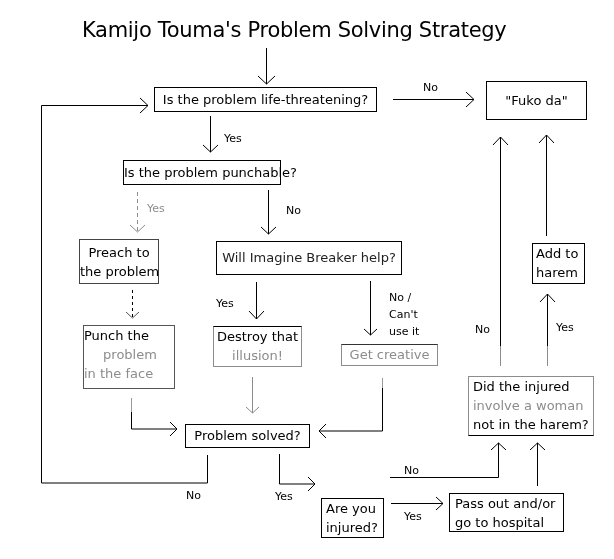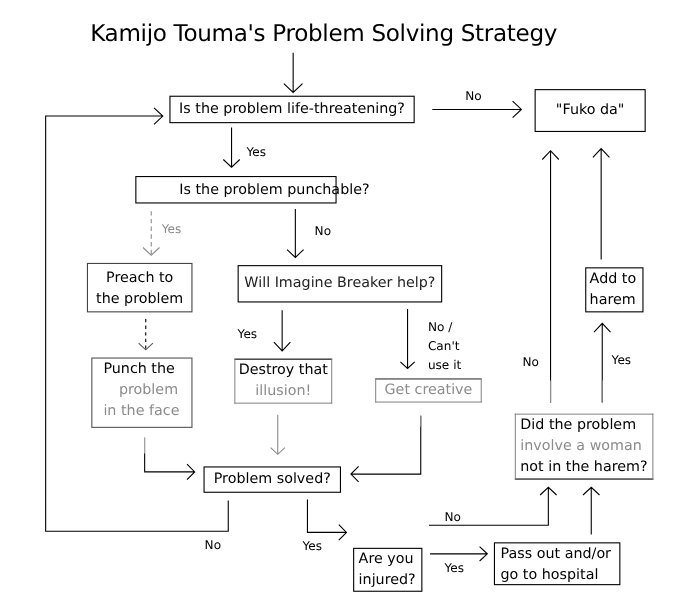--- a/index.html
+++ b/index.html
@@ -72,55 +72,55 @@
   <div class="title">Kamijo Touma's Problem Solving Strategy</div>
 
   <div class="box center" style="left:154px;top:87px;width:223px;height:25px;line-height:23px;">
     <span>Is the problem life-threatening?</span>
   </div>
 
   <div class="box center" style="left:486px;top:81px;width:101px;height:39px;line-height:37px;">
     <span>"Fuko da"</span>
   </div>
 
-  <div class="box center" style="left:123px;top:160px;width:183px;height:25px;line-height:23px;padding-left:39px;">
+  <div class="box center" style="left:123px;top:160px;width:158px;height:25px;line-height:23px;">
     <span>Is the problem punchable?</span>
   </div>
 
-  <div class="box center" style="left:79px;top:239px;width:96px;height:45px;padding-top:3px;border-color:#444;">
+  <div class="box center" style="left:79px;top:239px;width:80px;height:45px;padding-top:3px;border-color:#444;">
     <div>Preach to</div>
     <div>the problem</div>
   </div>
 
   <div class="box center" style="left:216px;top:241px;width:186px;height:34px;line-height:32px;color:#222;">
     <span>Will Imagine Breaker help?</span>
   </div>
 
   <div class="box" style="left:532px;top:243px;width:53px;height:41px;padding-left:3px;line-height:19px;">
     <div>Add to</div>
     <div>harem</div>
   </div>
 
-  <div class="box" style="left:83px;top:325px;width:92px;height:64px;padding-left:10px;border-color:#555;">
+  <div class="box" style="left:83px;top:325px;width:92px;height:64px;border-color:#555;">
     <div>Punch the</div>
     <div class="grey" style="padding-left:2px;text-align:center;">problem</div>
     <div class="grey">in the face</div>
   </div>
 
   <div class="box center" style="left:213px;top:326px;width:89px;height:41px;line-height:19px;border-bottom-color:#8c8c8c;border-left-color:#8c8c8c;border-right-color:#8c8c8c;">
     <div>Destroy that</div>
     <div class="grey">illusion!</div>
   </div>
 
   <div class="box center gborder" style="left:341px;top:344px;width:97px;height:22px;line-height:20px;border-top-color:#333;">
     <span class="grey">Get creative</span>
   </div>
 
   <div class="box" style="left:468px;top:376px;width:126px;height:60px;padding-left:4px;border-color:#8c8c8c;border-bottom-color:#000;">
-    <div>Did the problem</div>
+    <div>Did the injured</div>
     <div class="grey">involve a woman</div>
     <div>not in the harem?</div>
   </div>
 
   <div class="box center" style="left:185px;top:424px;width:125px;height:24px;line-height:22px;">
     <span>Problem solved?</span>
   </div>
 
   <div class="box" style="left:321px;top:470px;width:63px;height:40px;padding-left:4px;line-height:19px;margin-top:28px;">
     <div>Are you</div>

